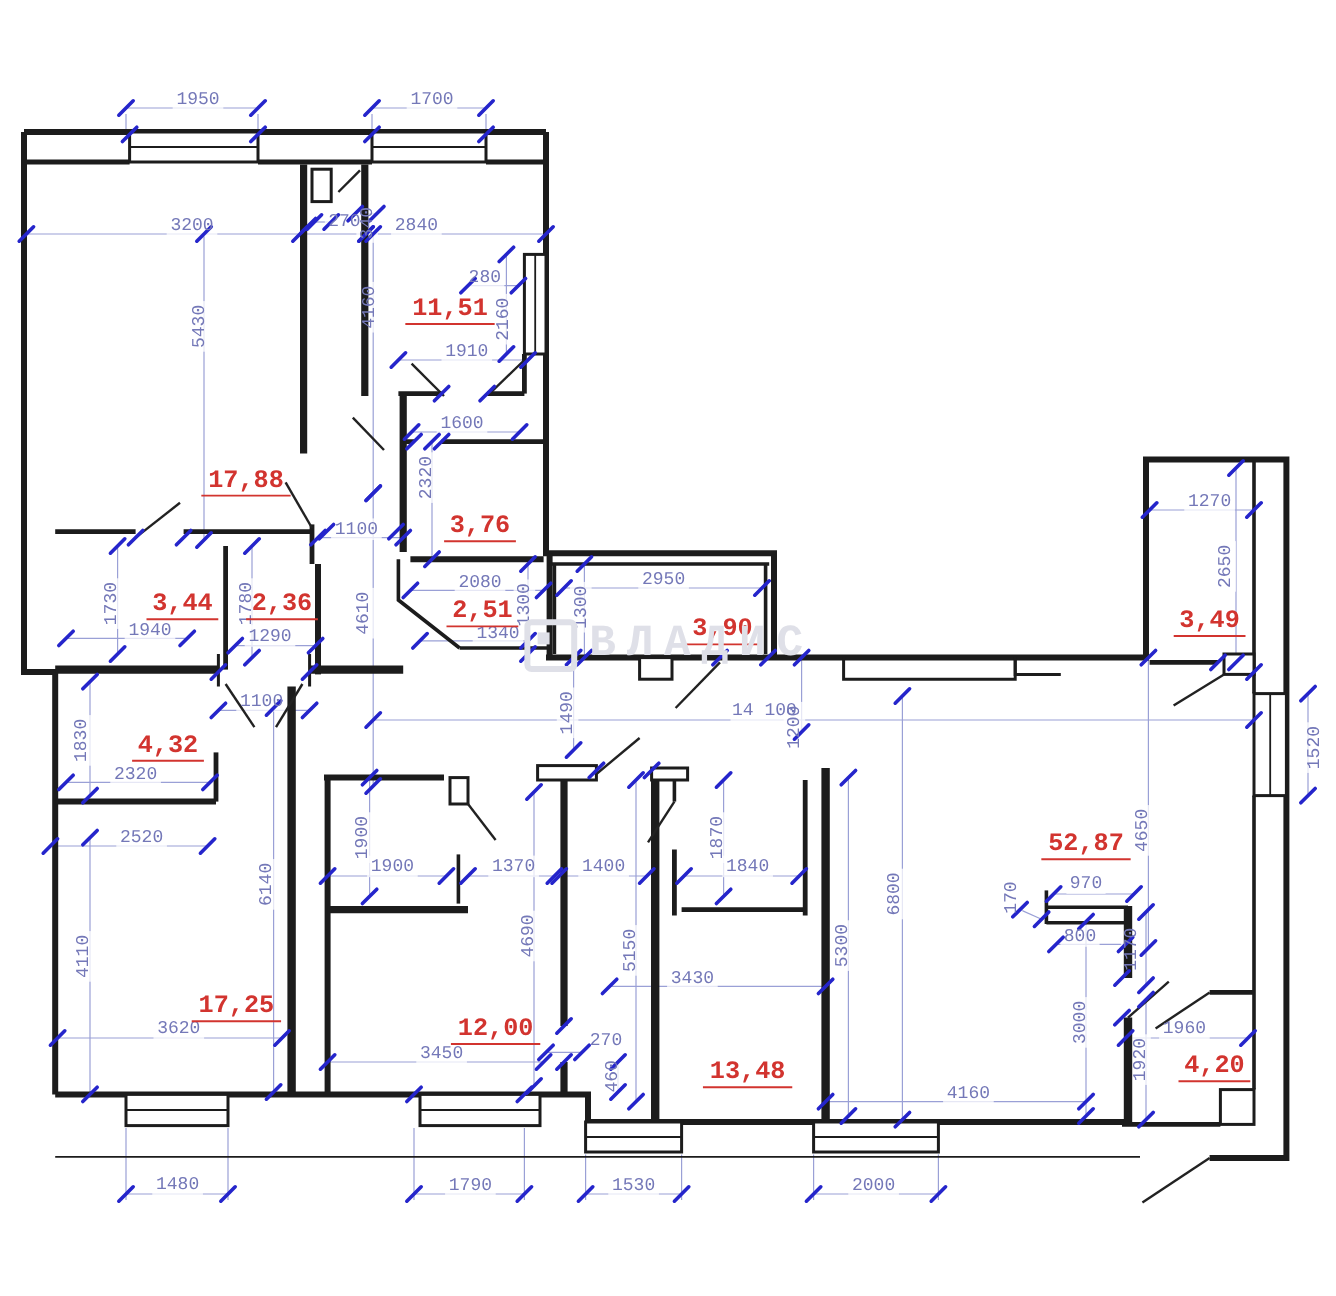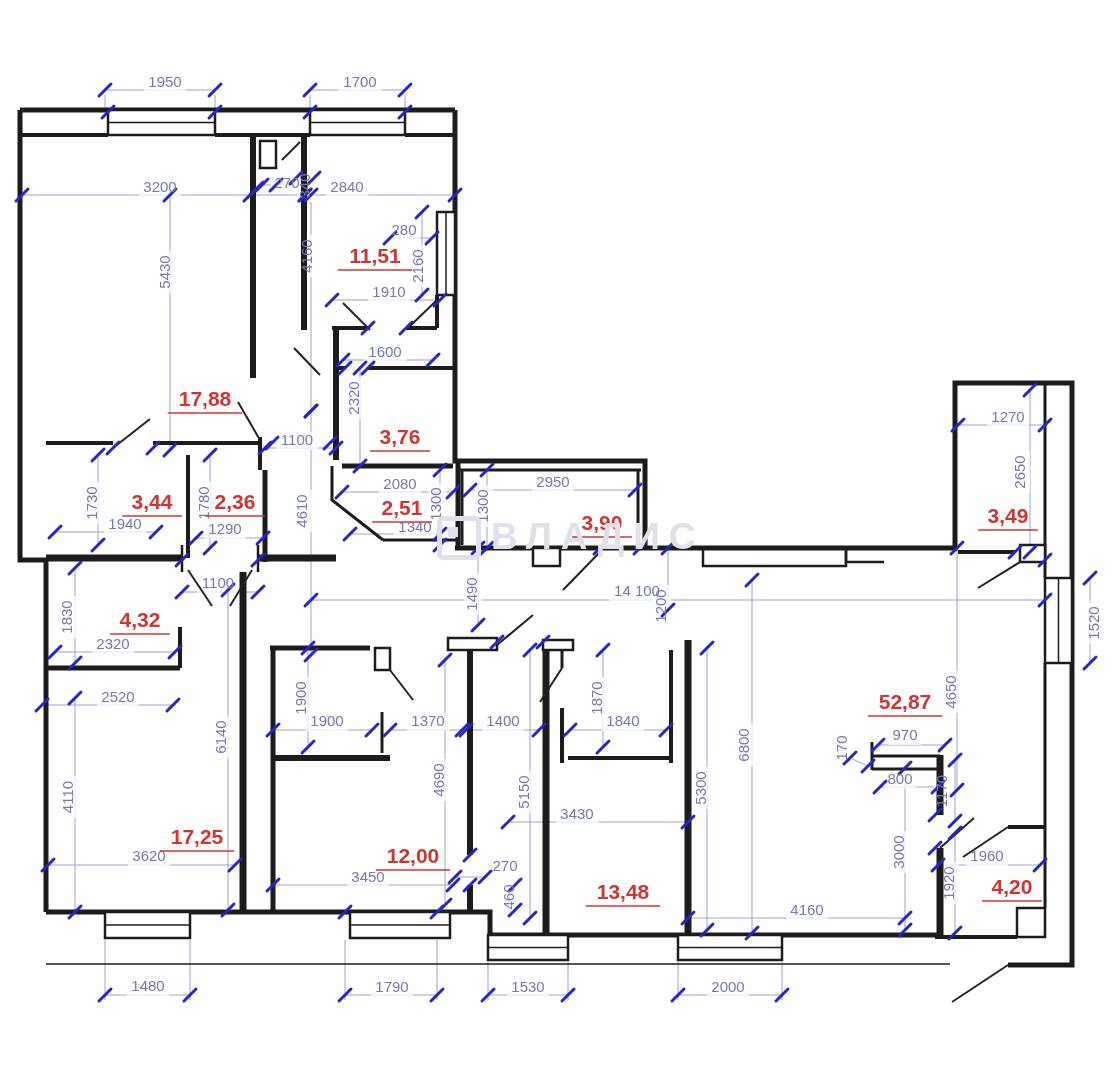--- a/index.html
+++ b/index.html
@@ -1,17 +1,17 @@
 <!DOCTYPE html>
 <html><head>
 <meta charset="utf-8">
 <style>
   html,body{margin:0;padding:0;background:#ffffff;}
   .canvas{position:relative;width:1113px;height:1080px;background:#ffffff;overflow:hidden;
-          font-family:Liberation Sans, sans-serif;}
+          font-family:Liberation Mono, monospace;}
   svg{position:absolute;left:0;top:0;}
   .watermark{position:absolute;left:437px;top:516px;display:flex;align-items:flex-start;gap:10px;
              color:#dfe0e8;font-weight:bold;font-size:37px;letter-spacing:9px;user-select:none;}
   .wm-logo{width:34px;height:34px;border:5px solid #dfe0e8;border-radius:6px;position:relative;}
   .wm-logo:after{content:"";position:absolute;left:6px;top:6px;width:10px;height:10px;background:#dfe0e8;}
 </style>
 </head>
 <body>
 
 <div class="canvas">

